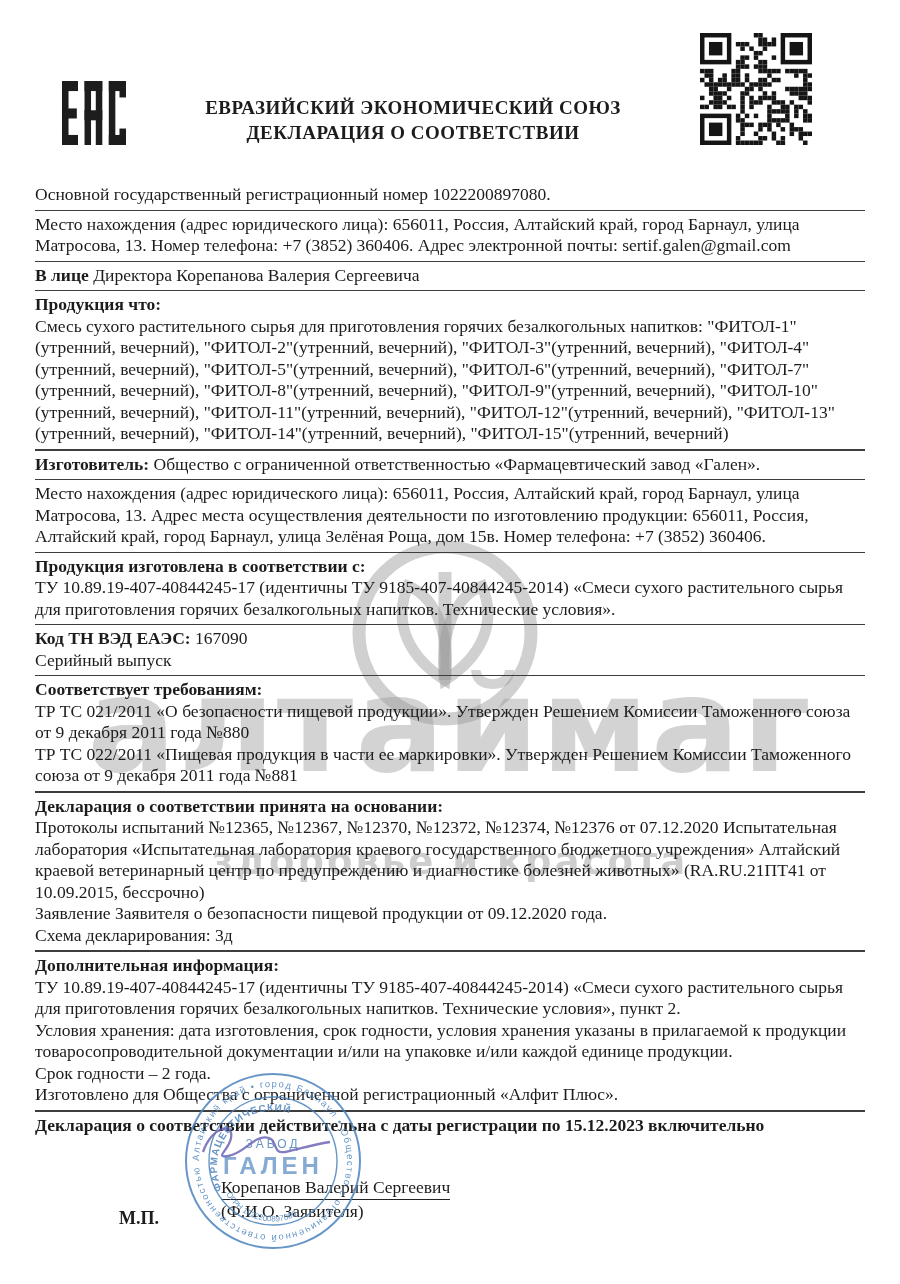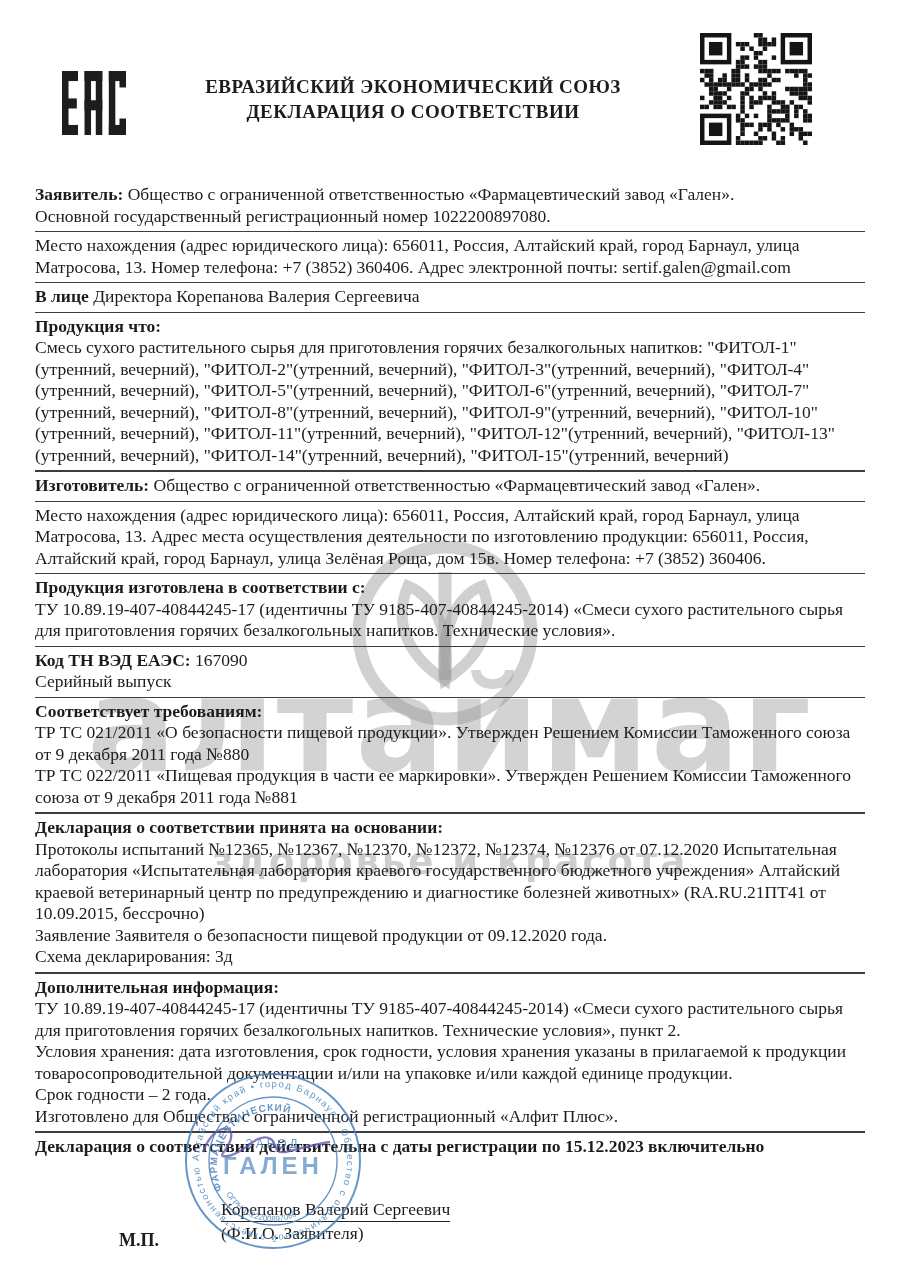--- a/index.html
+++ b/index.html
@@ -6,21 +6,21 @@
   .page{
     position:relative;
     width:900px;height:1284px;
     background:#ffffff;
     font-family:"Liberation Serif", serif;
     color:#1c1c1c;
     overflow:hidden;
     outline:1px solid #c9c9c9;
   }
   
-  .header{display:flex;align-items:center;}
+  .header{display:flex;align-items:flex-end;}
   .eac{margin:60px 0 0 62px;width:64px;height:64px;flex:0 0 auto;}
   .eac rect{fill:#1d1d1d;}
   .title{flex:1;text-align:center;margin-top:52px;font-weight:bold;font-size:19px;line-height:25px;letter-spacing:.5px;}
   .qr-wrap{flex:0 0 auto;width:112px;height:112px;margin:33px 88px 0 0;}
   
   .content{position:relative;z-index:1;margin:0 35px;font-size:17.5px;line-height:21.5px;}
   .sec{padding:3px 0 4px 0;border-bottom:1px solid #3d3d3d;}
   .sec.heavy{border-bottom-width:2px;}
   .sec.noline{border-bottom:none;}
   .first-gap{height:36px;}
@@ -311,21 +311,20 @@
           <rect x="4.4" y="83.60000000000001" width="22" height="22" fill="#fff"></rect>
           <rect x="8.8" y="88" width="13.200000000000001" height="13.200000000000001" fill="#151515"></rect>
         </svg>
     </div>
   </div>
 
   <div class="content">
     <div class="first-gap"></div>
 
     <div class="sec">
-      <div><b class="lbl">Заявитель:</b><span> Общество с ограниченной ответственностью «Фармацевтический завод «Гален».</span></div>
       <div>Основной государственный регистрационный номер 1022200897080.</div>
     </div>
 
     <div class="sec">
       <div>Место нахождения (адрес юридического лица): 656011, Россия, Алтайский край, город Барнаул, улица Матросова, 13. Номер телефона: +7 (3852) 360406. Адрес электронной почты: sertif.galen@gmail.com</div>
     </div>
 
     <div class="sec">
       <div><b class="lbl">В лице</b><span> Директора Корепанова Валерия Сергеевича</span></div>
     </div>

